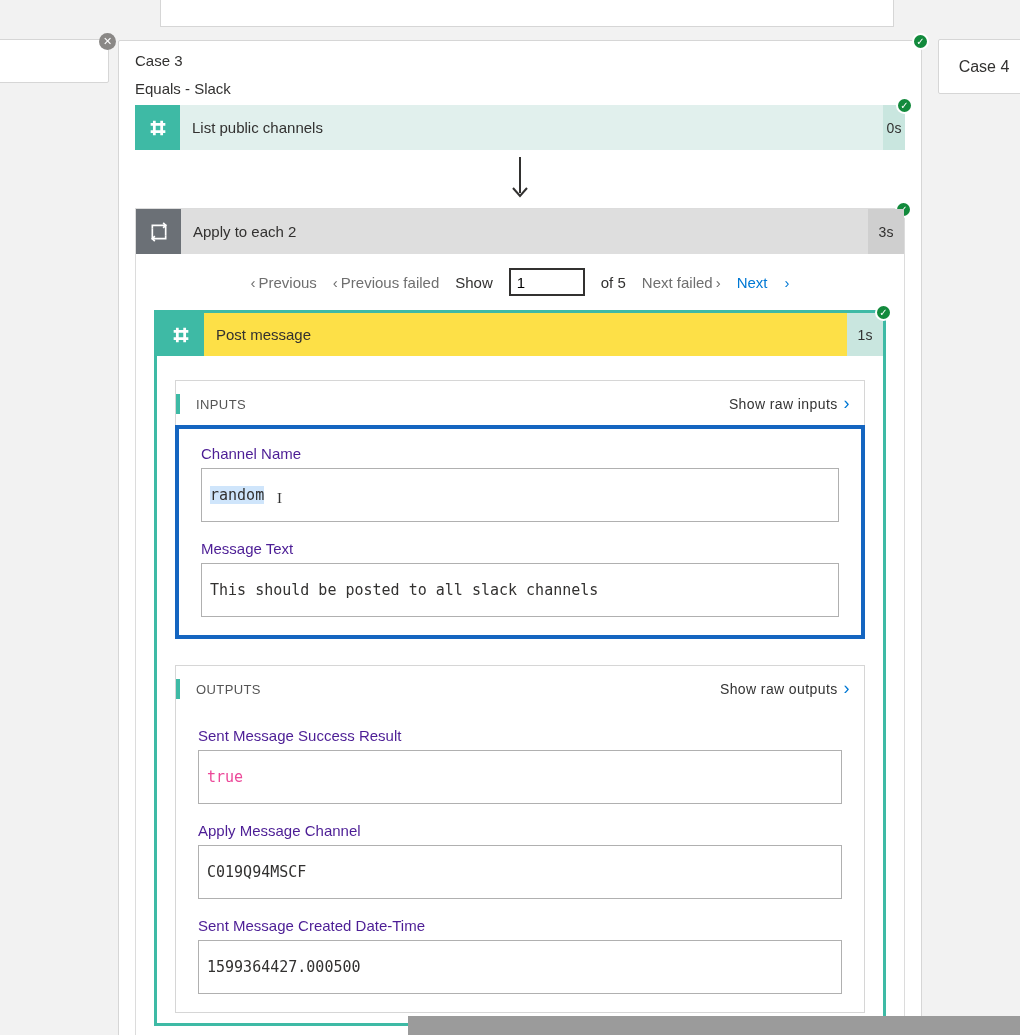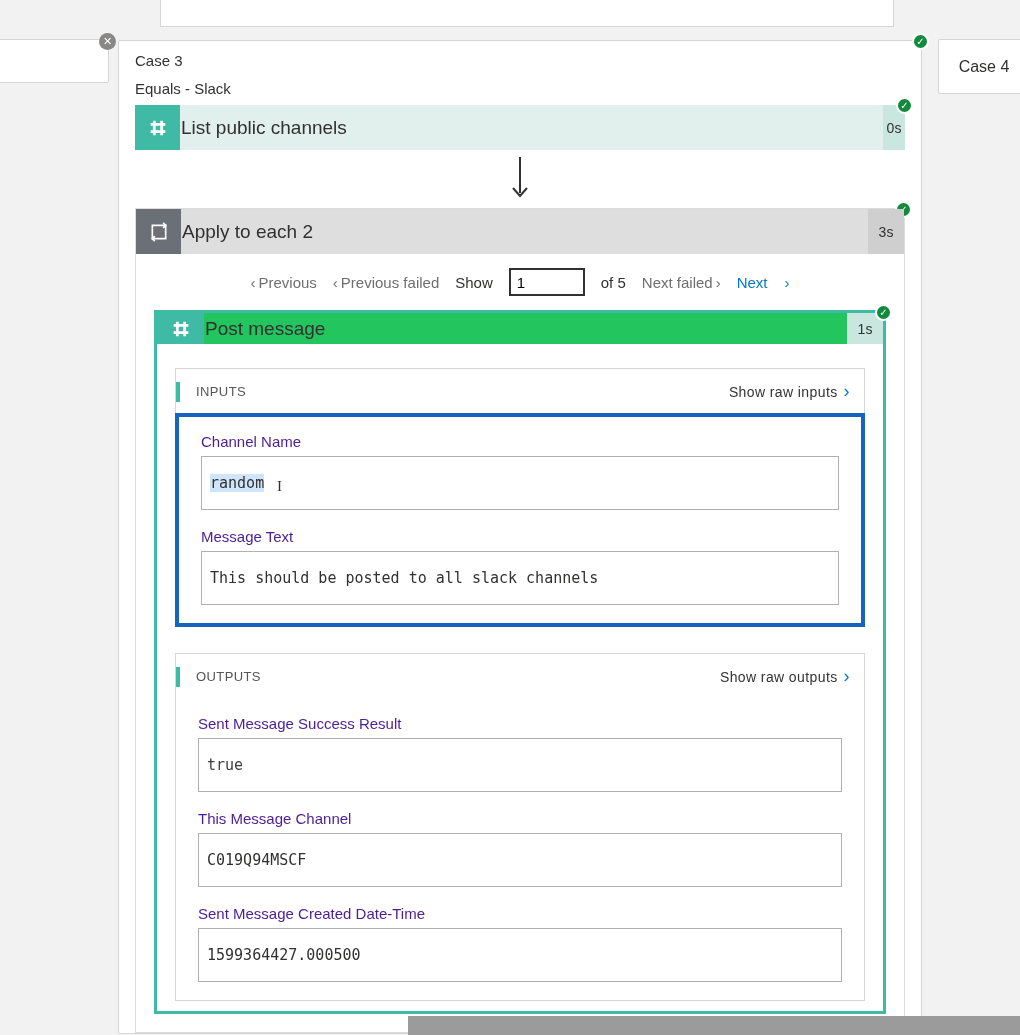--- a/index.html
+++ b/index.html
@@ -100,21 +100,21 @@
   }
   .action-bar .icon-box {
     width: 45px;
     display:flex;
     align-items:center;
     justify-content:center;
   }
   .slack-bar { background: #e1f0ed; margin: 0 16px; width: calc(100% - 32px); }
   .slack-bar .icon-box { background: #3ebaa5; }
   .slack-bar .timing { background:#c9e6df; width:22px; display:flex;align-items:center;justify-content:center;font-size:14px;}
-  .action-title { flex:1; display:flex; align-items:center; padding-left:1px; font-size:19px;}
+  .action-title { flex:1; display:flex; align-items:center; padding-left:12px; font-size:15px;}
   .loop-bar { background: #dedede; margin: 0 29px 0 0; width: calc(100%); }
   .loop-bar .icon-box { background: #6b7076; }
   .loop-bar .timing { background:#cfcfcf; width:36px; display:flex;align-items:center;justify-content:center;font-size:14px;}
   .arrow-down {
     height: 58px;
     display:flex;
     align-items:center;
     justify-content:center;
     margin: 0 16px;
   }
@@ -140,30 +140,30 @@
     border:2px solid #323130;
     font-size:15px;
     padding: 0 6px;
   }
   .post-card {
     margin: 0 18px 18px 18px;
     border:3px solid #3ebaa5;
     background:#fff;
     position: relative;
   }
-  .post-bar { display:flex; height:31px; background:#22c55e; }
+  .post-bar { display:flex; height:43px; background:#fde047; }
   .post-bar .icon-box { width:47px; background:#3ebaa5; display:flex;align-items:center;justify-content:center;}
   .post-bar .timing { background:#c9e6df; width:36px; display:flex;align-items:center;justify-content:center;font-size:14px;}
   .post-body { padding: 24px 18px 10px 18px; }
   .section-card {
     border:1px solid #d6d6d6;
   }
   .section-header {
     display:flex;
-    align-items:center;
+    align-items:flex-end;
     justify-content:space-between;
     padding: 12px 14px 12px 20px;
     font-size:13px;
     letter-spacing:0.4px;
     color:#555;
     gap:11px;
   }
   .section-header .left-accent {
     border-left: 4px solid #3ebaa5;
     margin-left:-20px;
@@ -183,21 +183,21 @@
     width:100%;
     border:1px solid #b0b0b0;
     padding:17px 8px;
     font-family:Consolas,monospace;
     font-size:15px;
     margin-bottom:18px;
     background:#fff;
   }
   .sel-text { background:#cfe5fb; }
   .outputs-body { padding: 16px 22px 18px 22px; }
-  .val-blue { color:#404040; }
+  .val-blue { color:#ec4899; }
   .chev { font-family: Arial; }
   .bottom-scroll {
     position:absolute;
     bottom:0; left:408px; right:0;
     height:19px;
     background:#9b9b9b;
   }
 </style>
 </head>
 <body>
@@ -309,21 +309,21 @@
             <div class="left-accent">OUTPUTS</div>
             <div class="show-raw">
               <span>Show raw outputs</span>
               <span class="chev" style="color:#0078d4;font-size:18px;">›</span>
             </div>
           </div>
           <div class="outputs-body">
             <div class="field-label">Sent Message Success Result</div>
             <div class="field-input"><span class="val-blue">true</span></div>
 
-            <div class="field-label">This Message Channel</div>
+            <div class="field-label">Apply Message Channel</div>
             <div class="field-input"><span>C019Q94MSCF</span></div>
 
             <div class="field-label">Sent Message Created Date-Time</div>
             <div class="field-input" style="margin-bottom:0;"><span>1599364427.000500</span></div>
           </div>
         </div>
       </div>
     </div>
   </div>
 </div>

